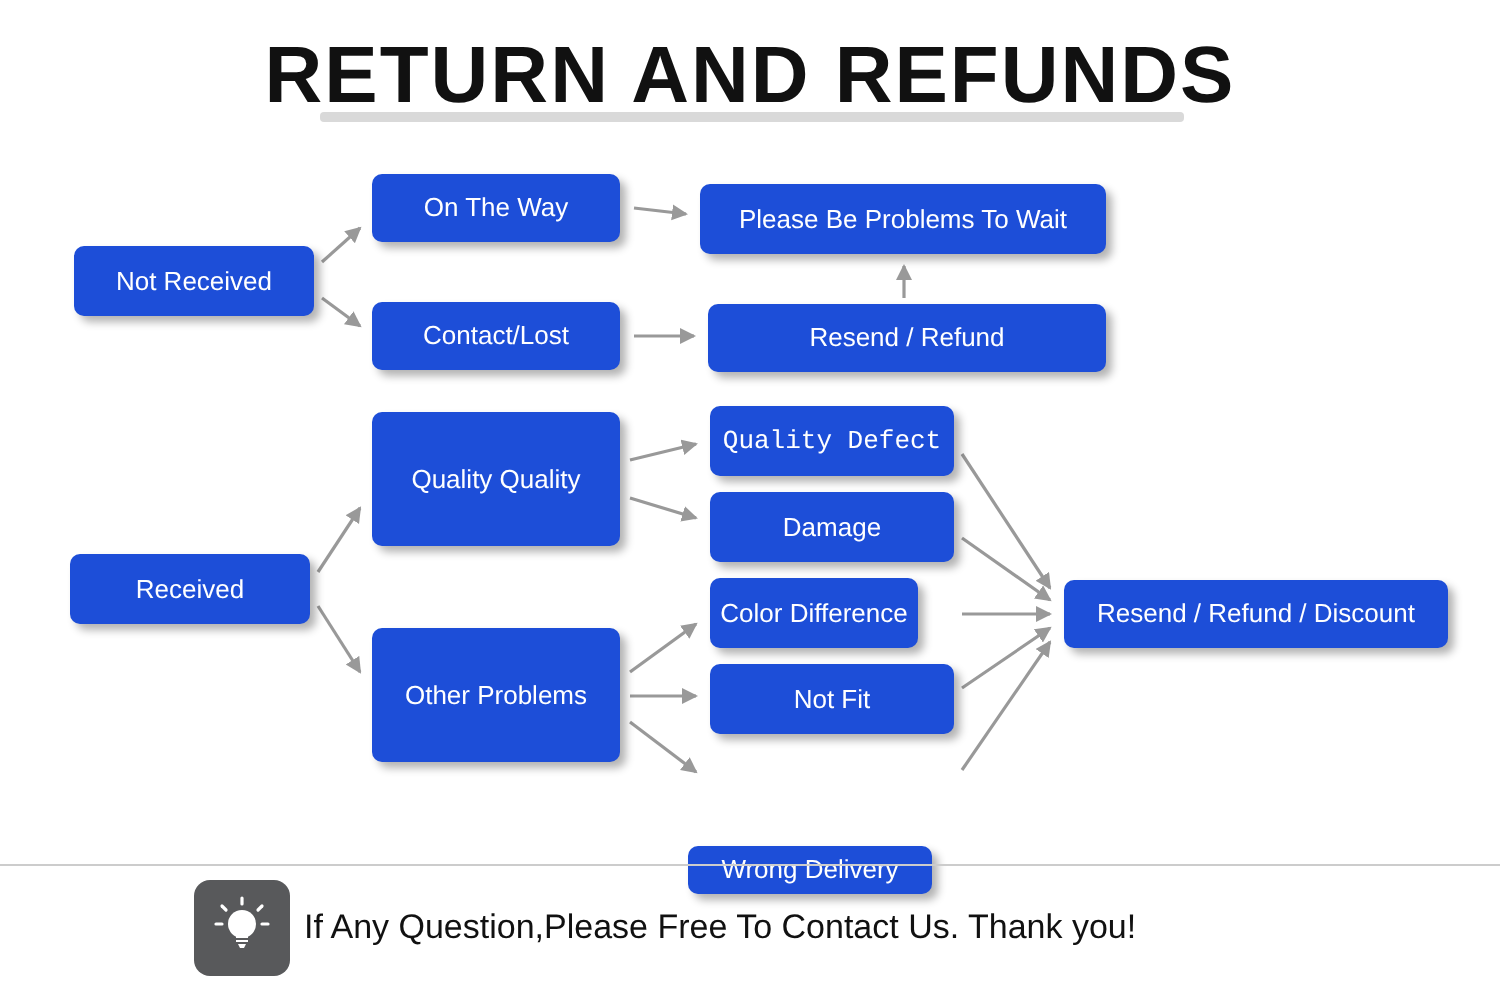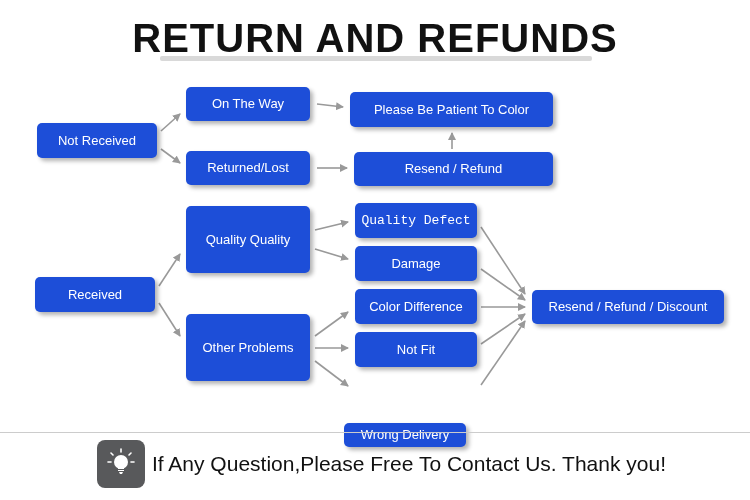--- a/index.html
+++ b/index.html
@@ -76,21 +76,21 @@
     align-items: center;
     justify-content: center;
   }
   .footer-message {
     position: absolute;
     top: 440px;
     left: 152px;
     height: 48px;
     display: flex;
     align-items: center;
-    font-size: 21px;
+    font-size: 17px;
     color: #111111;
   }
 </style>
 </head>
 <body>
 
 <div class="stage">
 
   <div class="page-title">RETURN AND REFUNDS</div>
   <div class="title-underline"></div>
@@ -117,31 +117,31 @@
       <line x1="481" y1="227" x2="525" y2="294" marker-end="url(#arrow)"></line>
       <line x1="481" y1="269" x2="525" y2="300" marker-end="url(#arrow)"></line>
       <line x1="481" y1="307" x2="525" y2="307" marker-end="url(#arrow)"></line>
       <line x1="481" y1="344" x2="525" y2="314" marker-end="url(#arrow)"></line>
       <line x1="481" y1="385" x2="525" y2="321" marker-end="url(#arrow)"></line>
     </g>
   </svg>
 
   <div class="node" style="left:37px;  top:123px; width:120px; height:35px;">Not Received</div>
   <div class="node" style="left:186px; top:87px;  width:124px; height:34px;">On The Way</div>
-  <div class="node" style="left:186px; top:151px; width:124px; height:34px;">Returned/Lost</div>
-  <div class="node" style="left:350px; top:92px;  width:203px; height:35px;">Please Be Patient To Color</div>
+  <div class="node" style="left:186px; top:151px; width:124px; height:34px;">Contact/Lost</div>
+  <div class="node" style="left:350px; top:92px;  width:203px; height:35px;">Please Be Problems To Wait</div>
   <div class="node" style="left:354px; top:152px; width:199px; height:34px;">Resend / Refund</div>
 
   <div class="node" style="left:35px;  top:277px; width:120px; height:35px;">Received</div>
   <div class="node" style="left:186px; top:206px; width:124px; height:67px;">Quality Quality</div>
   <div class="node" style="left:186px; top:314px; width:124px; height:67px;">Other Problems</div>
 
   <div class="node" style="left:355px; top:203px; width:122px; height:35px;font-family:Liberation Mono, monospace;">Quality Defect</div>
   <div class="node" style="left:355px; top:246px; width:122px; height:35px;">Damage</div>
-  <div class="node" style="left:355px; top:289px; width:122px; height:35px;">Color Difference</div>
+  <div class="node" style="left:355px; top:289px; width:104px; height:35px;">Color Difference</div>
   <div class="node" style="left:355px; top:332px; width:122px; height:35px;">Not Fit</div>
   <div class="node" style="left:344px; top:375px; width:122px; height:24px;margin-top:48px;">Wrong Delivery</div>
 
   <div class="node" style="left:532px; top:290px; width:192px; height:34px;">Resend / Refund / Discount</div>
 
   <div class="footer-divider"></div>
 
   <div class="footer-icon">
     <svg width="34" height="34" viewBox="0 0 34 34">
       <g fill="none" stroke="#ffffff" stroke-width="1.6" stroke-linecap="round">

